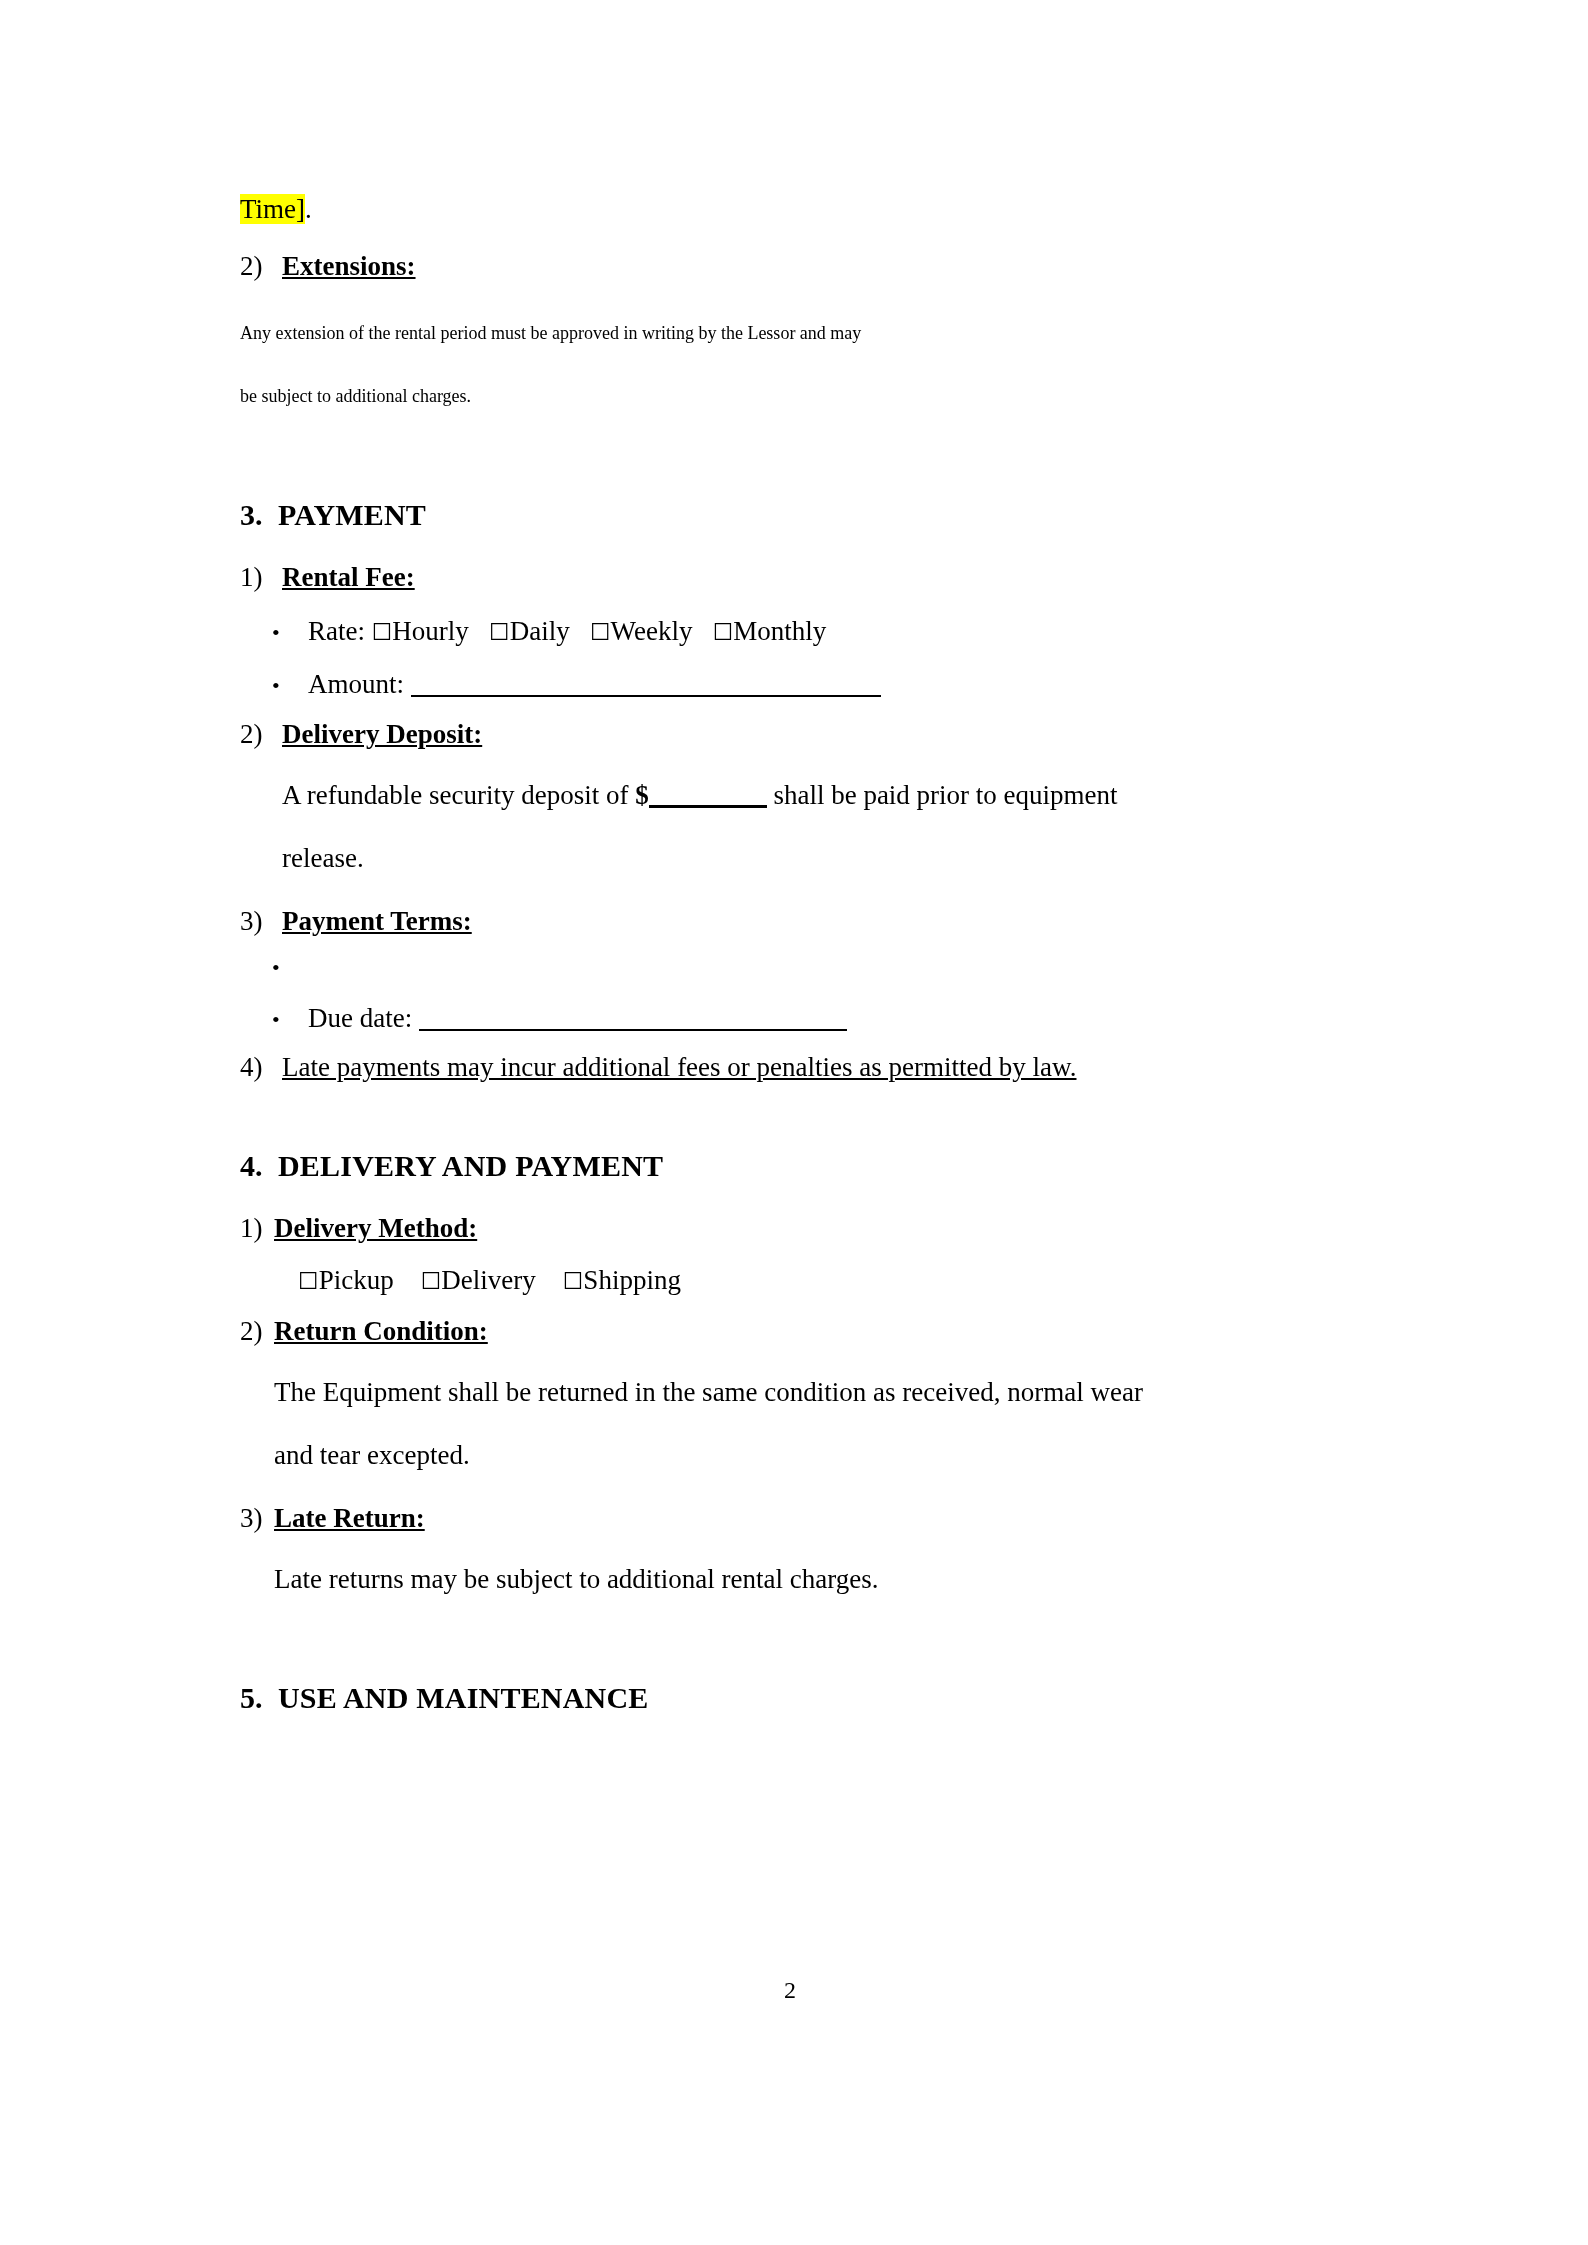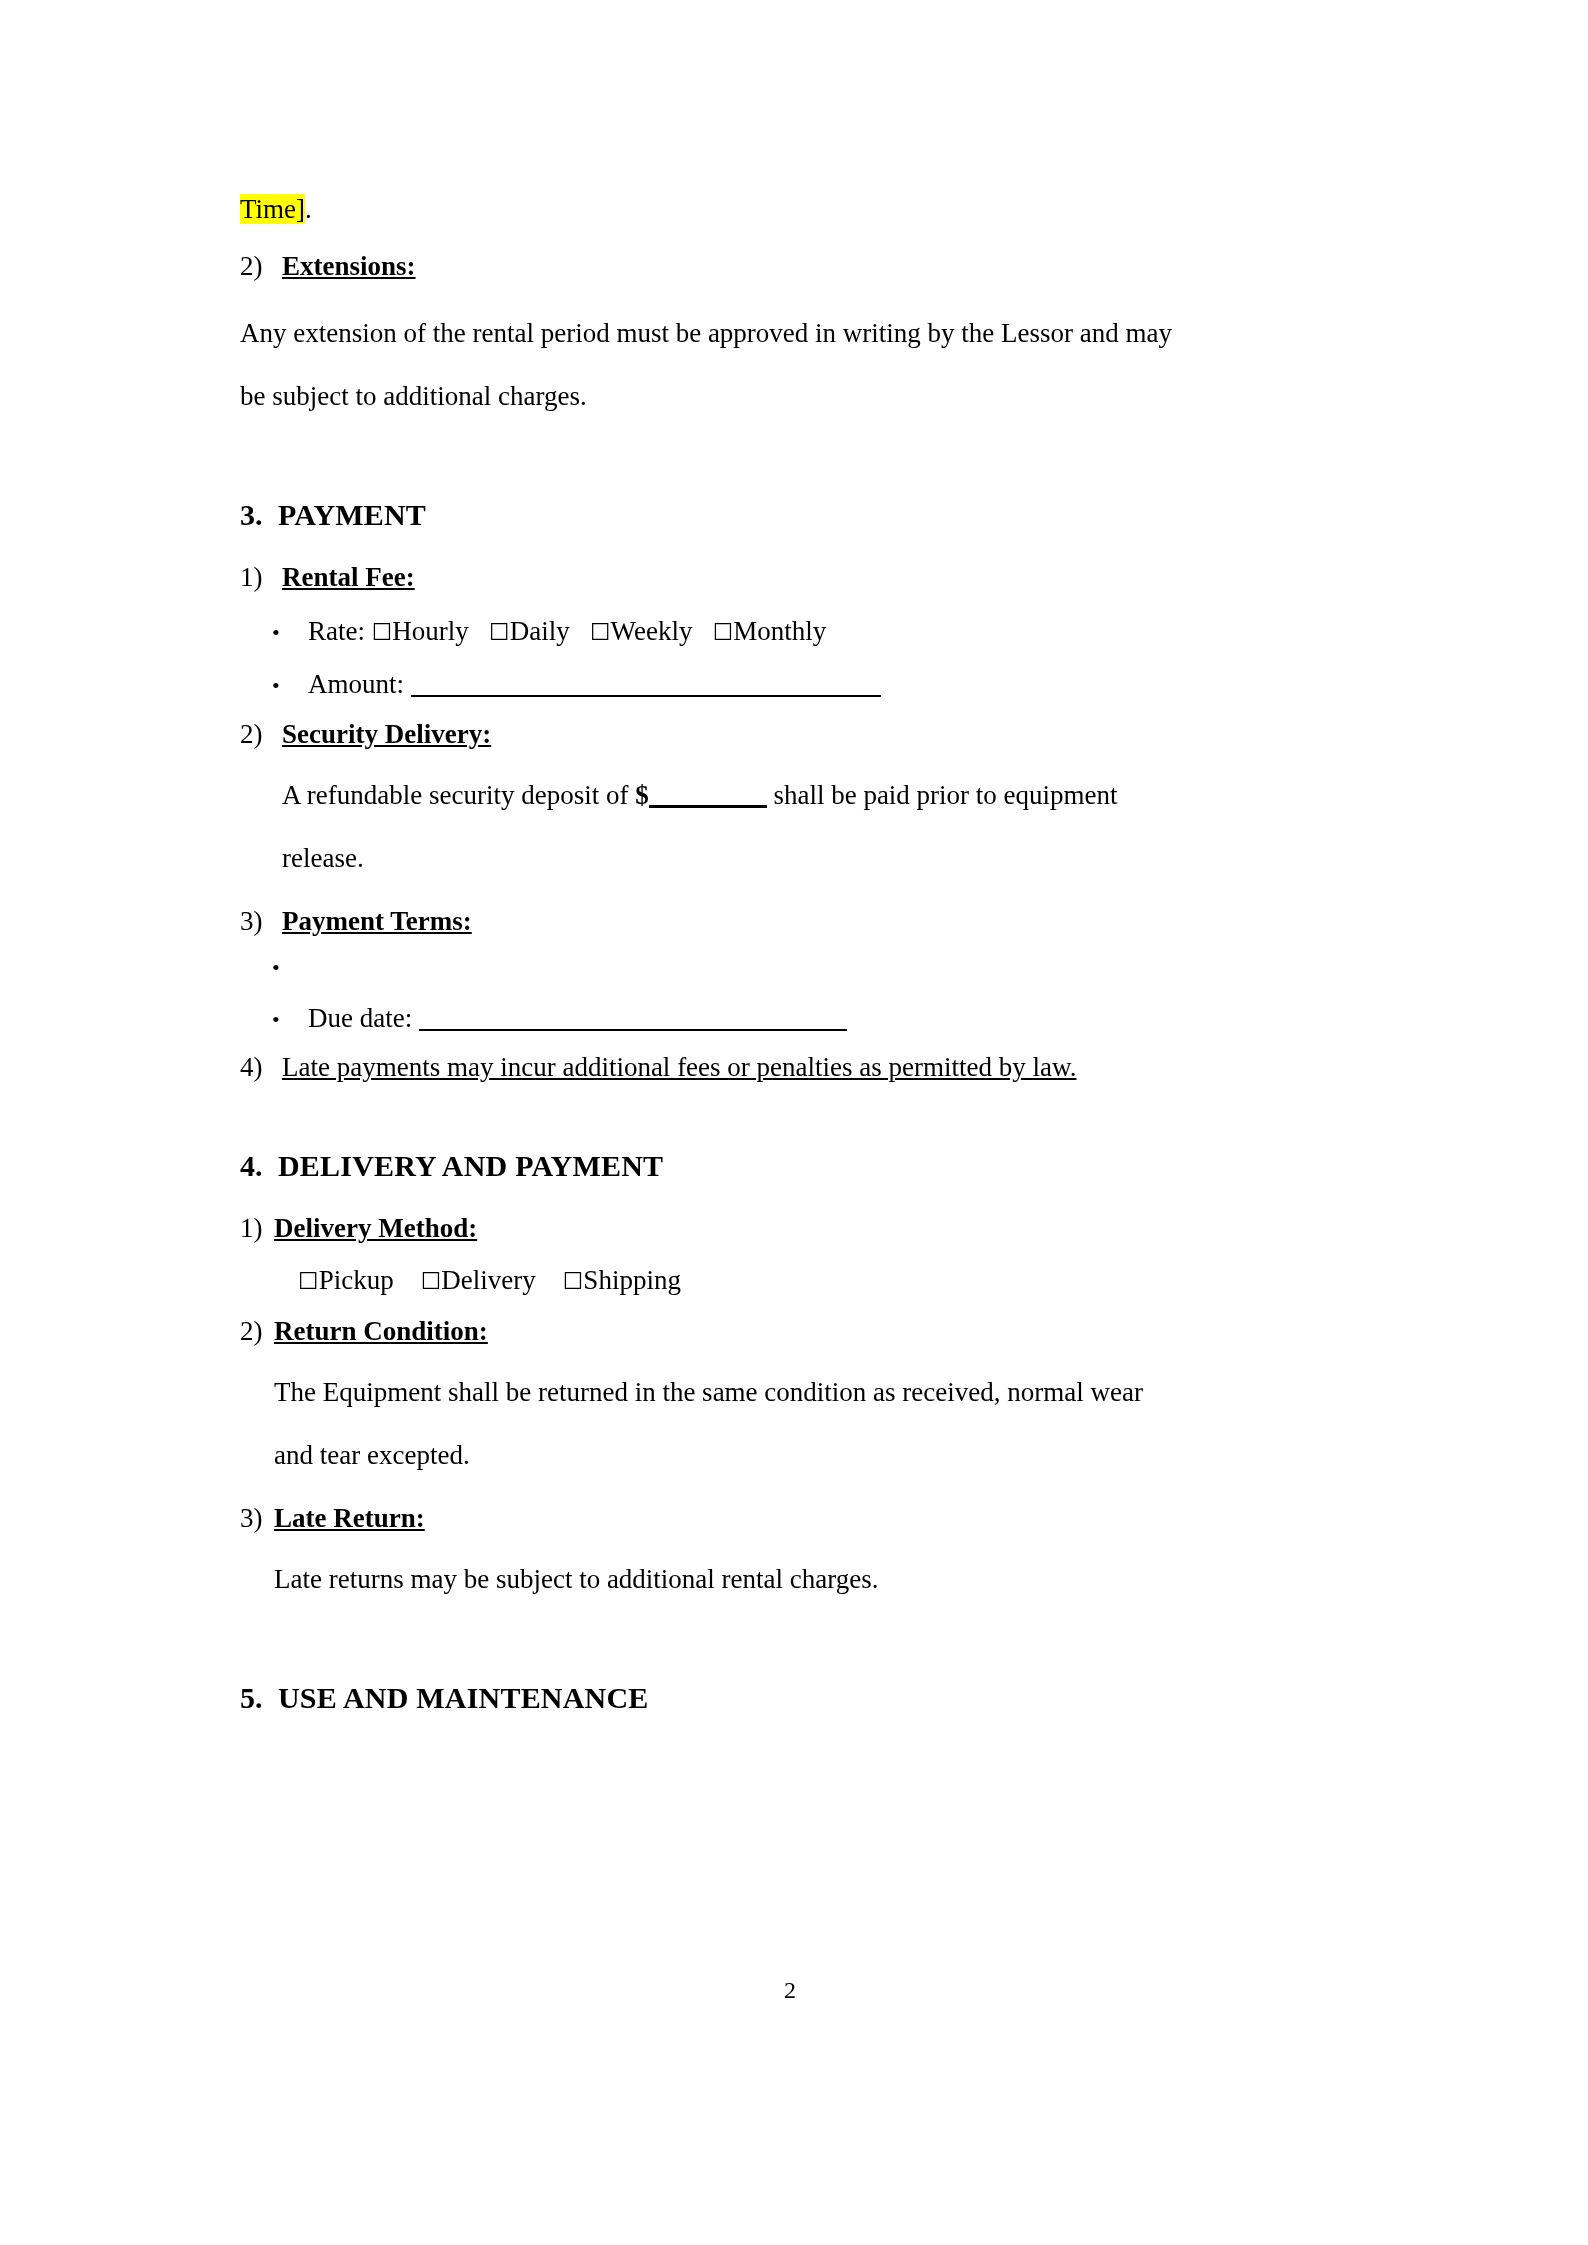--- a/index.html
+++ b/index.html
@@ -27,21 +27,21 @@
   .line {
     font-size: 27px;
     line-height: 1.0;
     white-space: nowrap;
   }
   .para {
     font-size: 27px;
     line-height: 63px;
   }
   .para-wrap {
-    font-size: 27px;
+    font-size: 18px;
     line-height: 63px;
   }
 
   .hl {
     background: #ffff00;
   }
 
   
   .sec-heading {
     font-size: 30px;
@@ -205,21 +205,21 @@
       <span class="bullet-text">
         <span>Amount:</span>
         <span class="blank blank-amount"></span>
       </span>
     </div>
 
     <div style="height:23px;"></div>
 
     <div class="num-item">
       <span class="num-marker">2)</span>
-      <span class="num-label">Security Delivery:</span>
+      <span class="num-label">Delivery Deposit:</span>
     </div>
 
     <div style="height:16px;"></div>
 
     <div class="sub-body">
       <div><span>A refundable security deposit of</span> <span class="bold">$</span><span class="blank blank-money"></span> <span>shall be paid prior to equipment</span></div>
       <div>release.</div>
     </div>
 
     <div style="height:18px;"></div>

